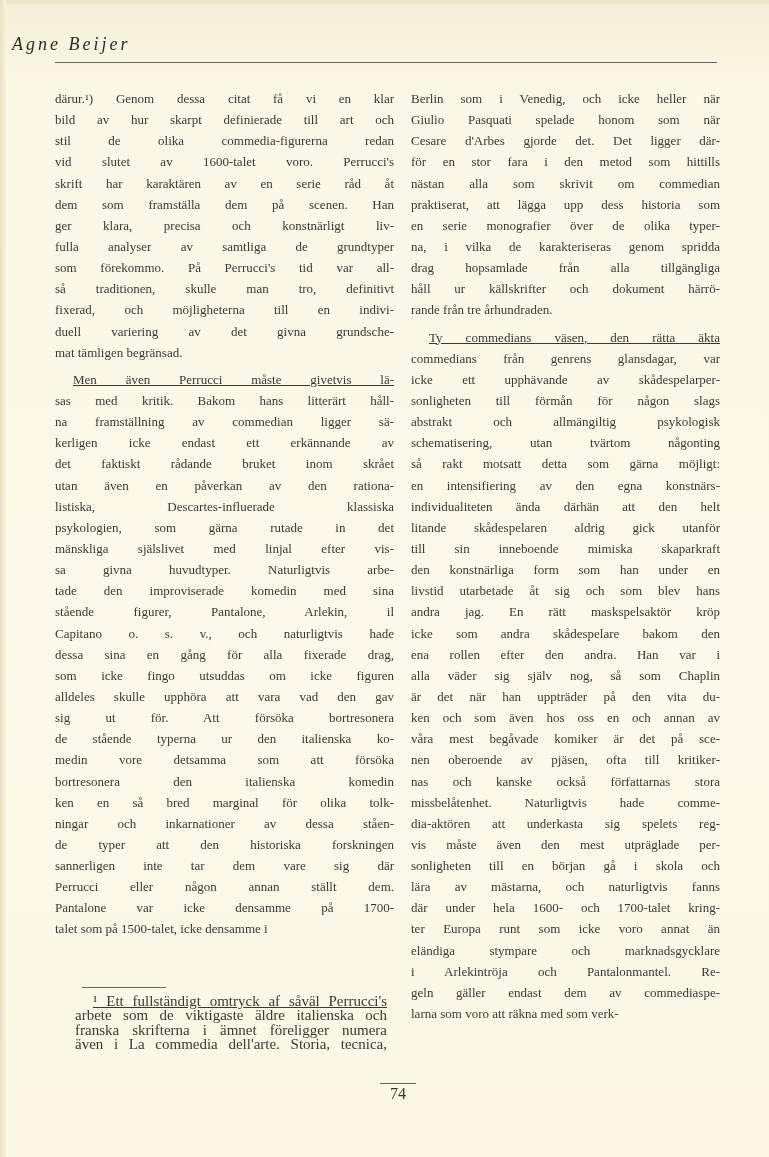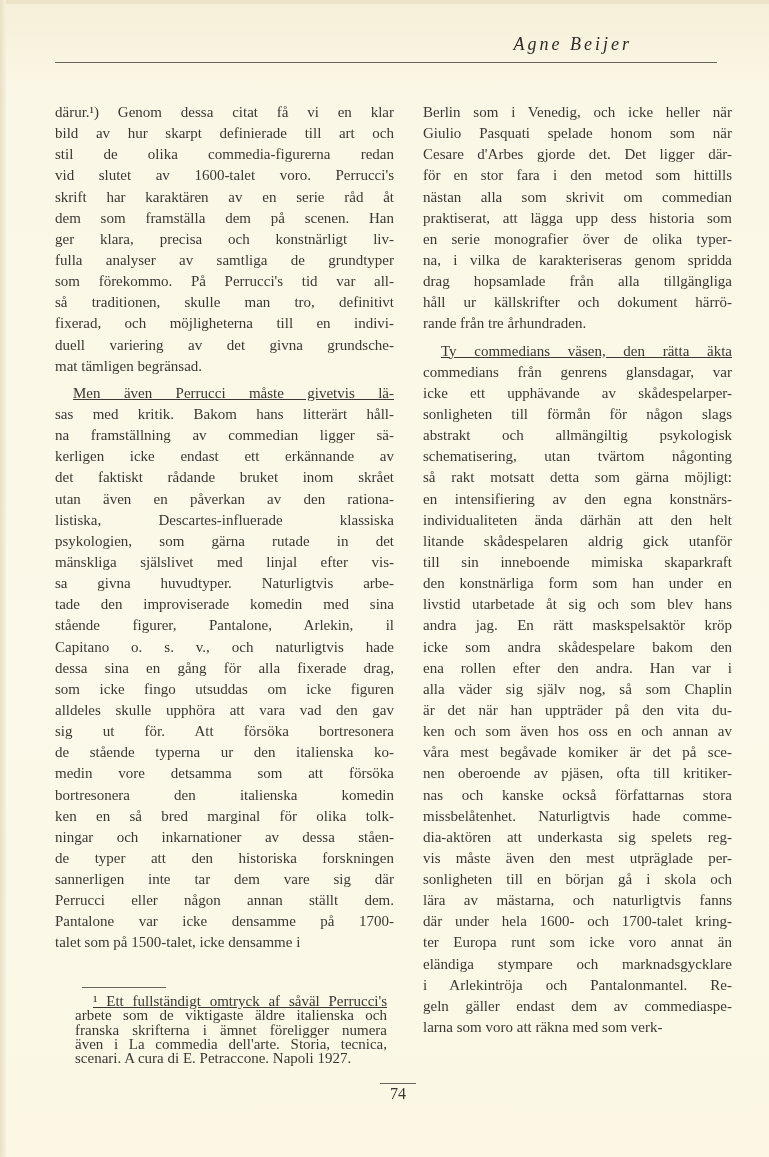--- a/index.html
+++ b/index.html
@@ -6,27 +6,27 @@
   body {
     width:769px; height:1157px; overflow:hidden;
     background: linear-gradient(180deg, #f6efd8 0%, #fbf7e6 8%, #fcf9ea 60%, #fbf7e4 100%);
     font-family: "Liberation Serif", "DejaVu Serif", serif;
     color:#3b3833;
     position:relative;
   }
   .page-edge { position:absolute; left:0; top:0; width:6px; height:1157px; background:linear-gradient(90deg,#e9e0c4,#f7f1dc); }
   .page-top { position:absolute; left:0; top:0; width:769px; height:4px; background:#ece3c8; }
   .running-head {
-    position:absolute; left:0; width:632px; top:34px; text-align:right;
-    font-style:italic; font-size:18px; letter-spacing:3px; color:#2f2c28;
+    position:absolute; left:0; width:632px; top:34px; text-align:left;
+    font-style:italic; font-size:18px; letter-spacing:3px; color:#2f2c28;padding-left:12px;
   }
   .head-rule { position:absolute; left:55px; top:62px; width:662px; height:1px; background:#6a655c; }
-  .col { position:absolute; top:102px; font-size:15px; line-height:21.15px; }
+  .col { position:absolute; top:88px; font-size:13px; line-height:21.15px; }
   .col.left { left:55px; width:339px; }
-  .col.right { left:411px; width:309px;margin-left:12px; }
+  .col.right { left:411px; width:309px; }
   .line { display:block; white-space:nowrap; text-align:justify; text-align-last:justify; height:21.15px; }
   .line.last { text-align-last:left; }
   .line.indent { padding-left:18px;text-decoration:underline; }
   .para-gap { height:6px; }
   .fn-rule { position:absolute; left:82px; top:987px; width:84px; height:1px; background:#6a655c; }
   .footnotes { position:absolute; left:75px; top:994px; width:312px; font-size:15px; line-height:14.3px; color:#3b3833; }
   .footnotes .line { height:14.3px; }
   .page-number-rule { position:absolute; left:380px; top:1083px; width:36px; height:1px; background:#6a655c; }
   .page-number { position:absolute; left:0; width:796px; top:1085px; text-align:center; font-size:16px; color:#3b3833; }
 </style>
@@ -129,17 +129,16 @@
     <span class="line">geln gäller endast dem av commediaspe-</span>
     <span class="line last">larna som voro att räkna med som verk-</span>
   </div>
 
 <div class="fn-rule"></div>
 <div class="footnotes" id="fncol">
     <span class="line indent">¹ Ett fullständigt omtryck af såväl Perrucci's</span>
     <span class="line">arbete som de viktigaste äldre italienska och</span>
     <span class="line">franska skrifterna i ämnet föreligger numera</span>
     <span class="line">även i La commedia dell'arte. Storia, tecnica,</span>
-    <span class="line last">scenari. A cura di E. Petraccone. Napoli 1927.</span>
   </div>
 
 <div class="page-number-rule"></div>
 <div class="page-number">74</div>
 
 </body></html>

